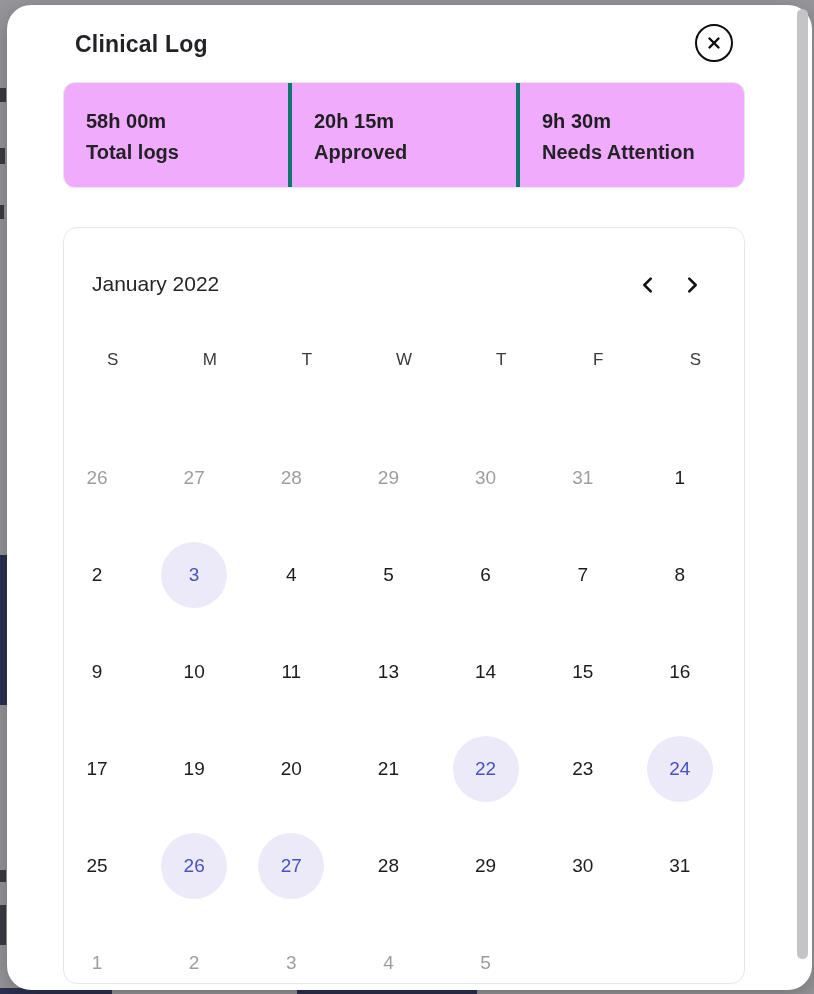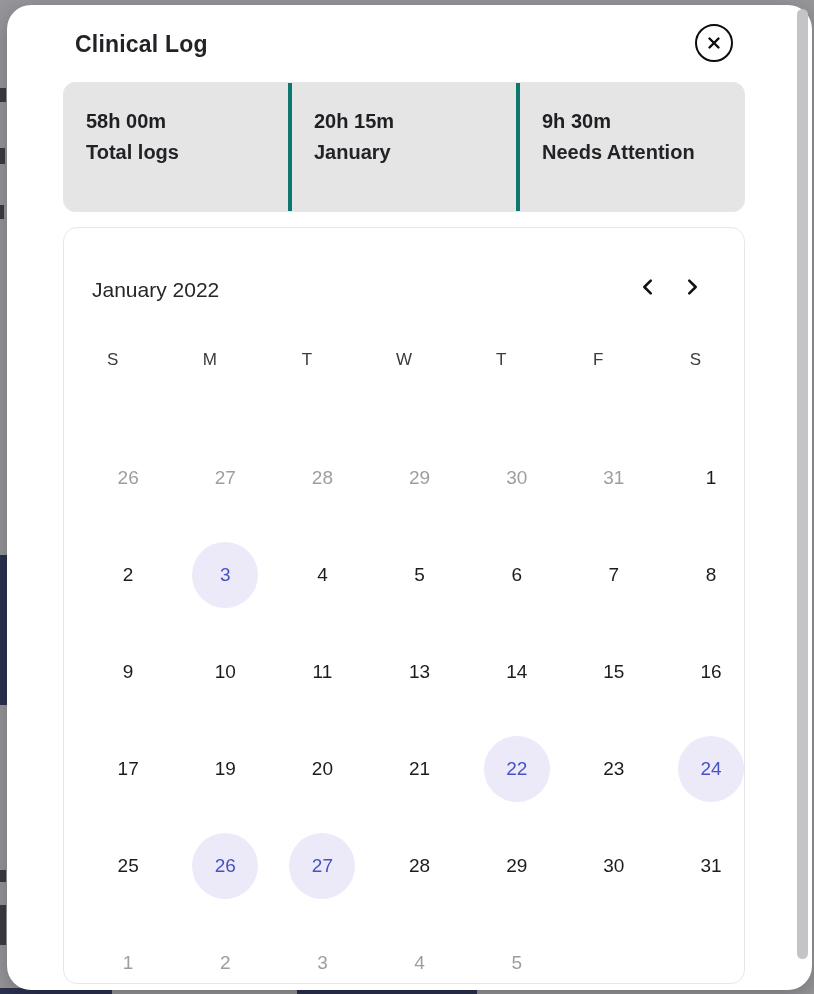--- a/index.html
+++ b/index.html
@@ -46,43 +46,43 @@
     display: flex; align-items: center; justify-content: center;
     cursor: pointer;
     padding: 0;
   }
   .close-btn svg { display: block; }
 
   
   .stats {
     position: absolute;
     left: 56px; top: 77px;
-    width: 682px; height: 130px;
+    width: 682px; height: 106px;
     border: 1px solid #e7e7ea;
     border-radius: 12px;
     display: flex;
-    background: #e5e5e5;
+    background: #f0abfc;
   }
   .stat-card { flex: 1 1 0; padding: 27px 22px 0 22px; }
   .stat-card + .stat-card { border-left: 4px solid #0f766e; }
   .stat-value { font-size: 20px; font-weight: 700; color: #1f1f23; }
   .stat-label { font-size: 20px; font-weight: 700; color: #232327; margin-top: 8px; }
 
   
   .calendar {
     position: absolute;
     left: 56px; top: 222px;
     width: 682px; height: 757px;
     border: 1px solid #e7e7ea;
     border-radius: 14px;
     background: #fff;
     overflow: hidden;
   }
   .cal-head {
-    display: flex; align-items: flex-end;
+    display: flex; align-items: flex-start;
     padding: 44px 38px 0 28px;
     height: 74px;
   }
   .month-label { flex: 1; font-size: 21px; font-weight: 500; color: #26262a; }
   .nav-btn {
     width: 28px; height: 28px;
     border: none; background: transparent;
     display: flex; align-items: center; justify-content: center;
     cursor: pointer; padding: 0;
   }
@@ -99,21 +99,21 @@
     font-size: 17px; font-weight: 500; color: #3b3b40;
   }
 
   .days {
     display: grid;
     grid-template-columns: repeat(7, 1fr);
     grid-auto-rows: 97px;
     margin-top: 54px;
   }
   .cell {
-    display: flex; align-items: center; justify-content: flex-end;
+    display: flex; align-items: center; justify-content: flex-start;
     cursor: pointer;
   }
   .num {
     width: 66px; height: 66px;
     border-radius: 50%;
     display: flex; align-items: center; justify-content: center;
     font-size: 19px; font-weight: 500; color: #1c1c20;
   }
   .num.muted { color: #9e9ea2; font-weight: 400; }
   .num.selected { background: var(--highlight-bg, #ece9f9); color: var(--accent-text, #4752c4); }
@@ -151,21 +151,21 @@
     </span>
   </button>
 
   <div class="stats">
     <div class="stat-card">
       <div class="stat-value">58h 00m</div>
       <div class="stat-label">Total logs</div>
     </div>
     <div class="stat-card">
       <div class="stat-value">20h 15m</div>
-      <div class="stat-label">January</div>
+      <div class="stat-label">Approved</div>
     </div>
     <div class="stat-card">
       <div class="stat-value">9h 30m</div>
       <div class="stat-label">Needs Attention</div>
     </div>
   </div>
 
   <div class="calendar">
     <div class="cal-head">
       <div class="month-label">January 2022</div>

